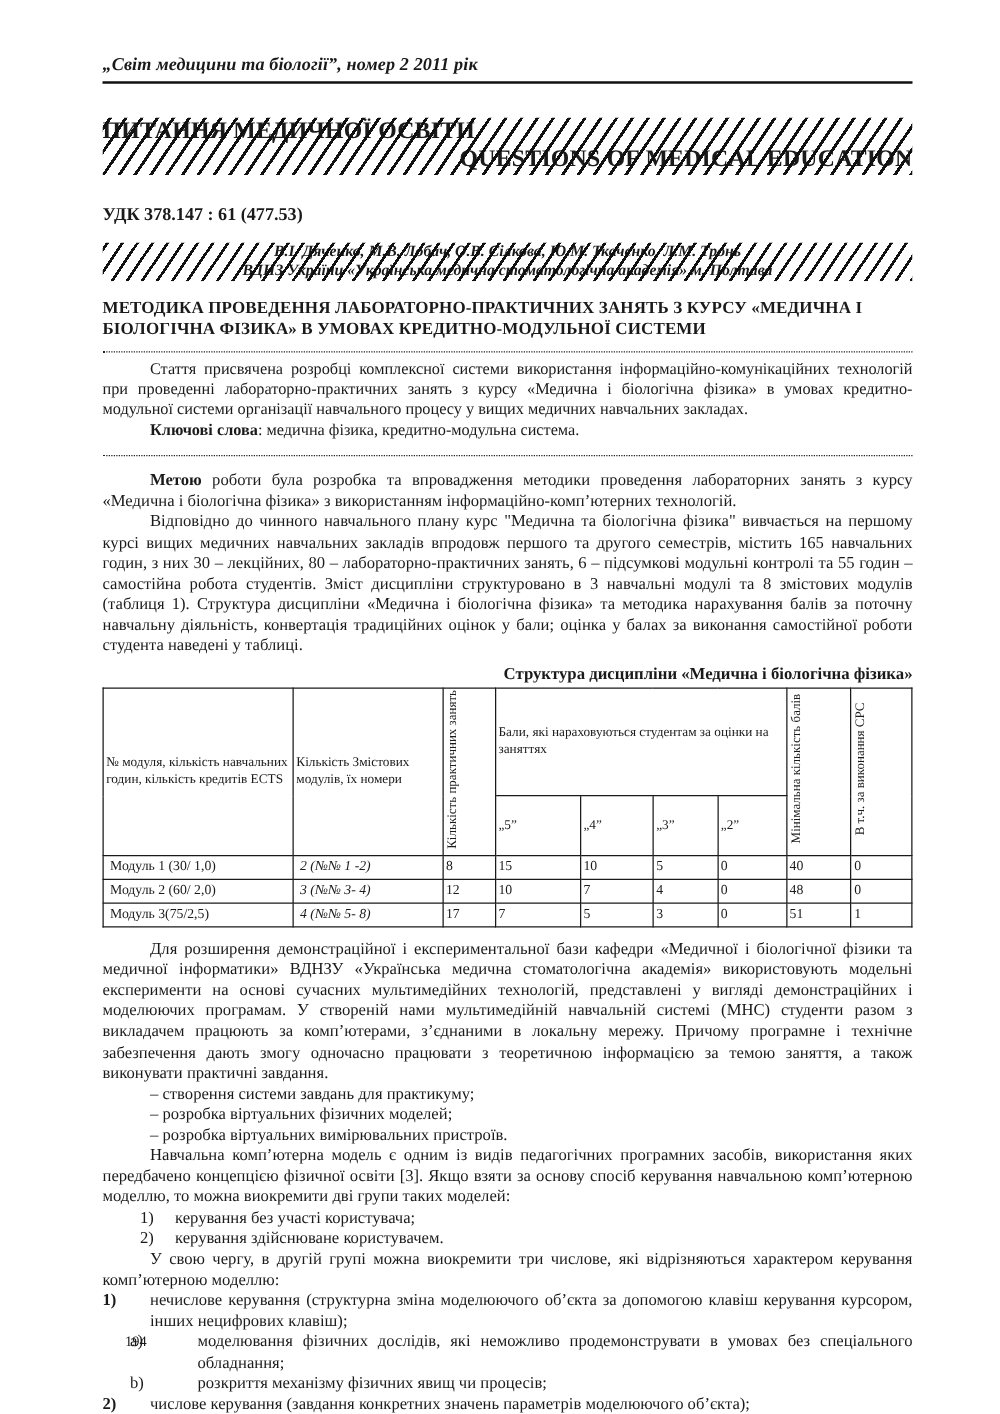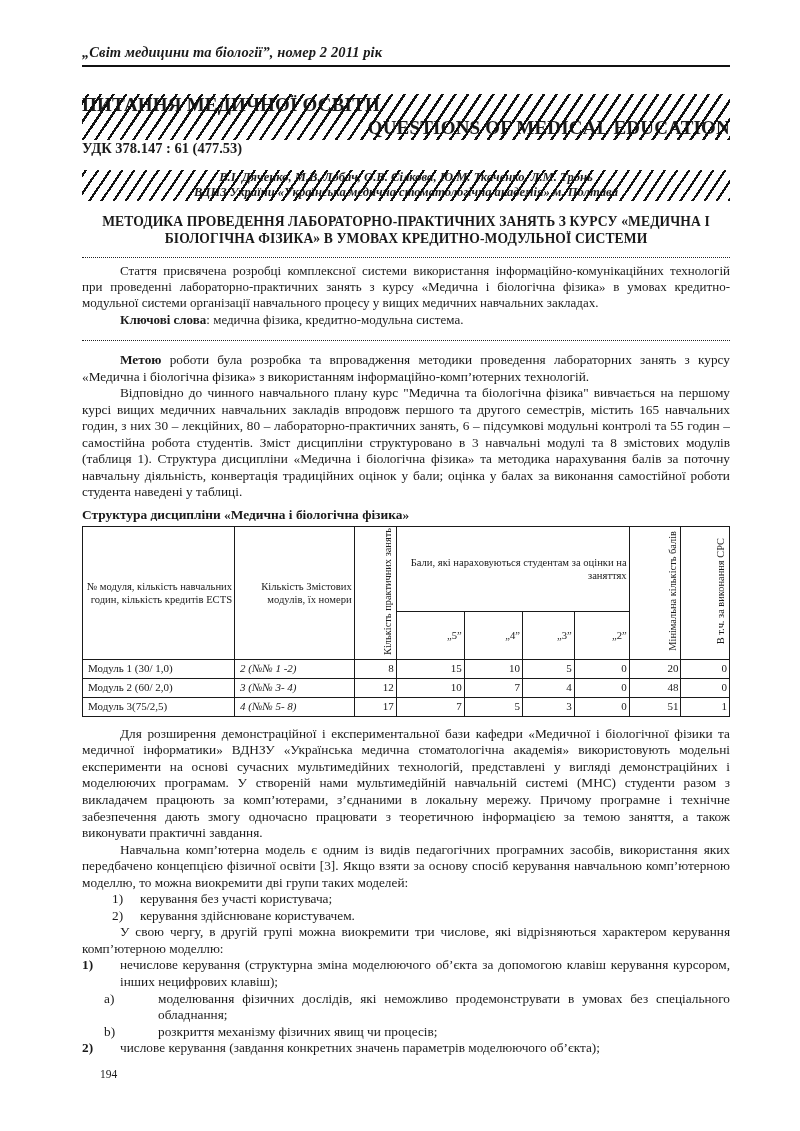--- a/index.html
+++ b/index.html
@@ -63,21 +63,21 @@
     letter-spacing: .2px;
     white-space: nowrap;
   }
   .banner-ua { top: 0px; text-align: left; }
   .banner-en { top: 23px; text-align: right; }
 
   
   .udc {
     font-weight: bold;
     font-size: 14.5px;
-    margin-top: 0;
+    margin-top: 24px;
   }
 
   
   .authors-band {
     position: relative;
     margin-top: 13px;
     height: 31px;
     overflow: hidden;
   }
   .authors-band::after {
@@ -98,21 +98,21 @@
     font-style: italic;
     font-size: 12.6px;
     white-space: nowrap;
   }
   .authors-line.l1 { top: 0px; }
   .authors-line.l2 { top: 15px; }
 
   
   .art-title {
     margin-top: 12px;
-    text-align: center;
+    text-align: left;
     font-weight: bold;
     font-size: 13.6px;
     line-height: 1.27;
     letter-spacing: .1px;
   }
 
   
   .dotrule {
     border-top: 1.3px dotted #222;
     margin: 9px 0 0 0;
@@ -155,35 +155,35 @@
     top: 0;
     font-weight: bold;
   }
   .num-list .li.sub { padding-left: 76px; }
   .num-list .li.sub .mk { left: 42px; font-weight: normal; }
   .num-list .li.plain { padding-left: 58px; }
   .num-list .li.plain .mk { left: 30px; font-weight: normal; }
 
   
   .tbl-title {
-    text-align: left;
+    text-align: right;
     font-weight: bold;
     font-size: 13.4px;
     margin: 6px 0 2px 0;
   }
   table.struct {
     border-collapse: collapse;
     width: 100%;
     font-size: 10.6px;
     table-layout: fixed;
   }
   table.struct td, table.struct th {
     border: 1px solid #1a1a1a;
     padding: 1px 2px;
-    text-align: right;
+    text-align: left;
     vertical-align: middle;
     font-weight: normal;
   }
   table.struct th.topcell { height: 58px; }
   .vtext {
     writing-mode: vertical-rl;
     transform: rotate(180deg);
     white-space: nowrap;
     line-height: 1.12;
     margin: 0 auto;
@@ -266,21 +266,21 @@
         </tr>
 
         <tr>
           <td class="datacell rowlbl">Модуль 1 (30/ 1,0)</td>
           <td class="datacell rowlbl it">2 (№№ 1 -2)</td>
           <td class="datacell">8</td>
           <td class="datacell">15</td>
           <td class="datacell">10</td>
           <td class="datacell">5</td>
           <td class="datacell">0</td>
-          <td class="datacell">20</td>
+          <td class="datacell">40</td>
           <td class="datacell">0</td>
         </tr>
         <tr>
           <td class="datacell rowlbl">Модуль 2 (60/ 2,0)</td>
           <td class="datacell rowlbl it">3 (№№ 3- 4)</td>
           <td class="datacell">12</td>
           <td class="datacell">10</td>
           <td class="datacell">7</td>
           <td class="datacell">4</td>
           <td class="datacell">0</td>
@@ -296,20 +296,25 @@
           <td class="datacell">3</td>
           <td class="datacell">0</td>
           <td class="datacell">51</td>
           <td class="datacell">1</td>
         </tr>
       </tbody>
     </table>
 
     <p style="margin-top:9px">Для розширення демонстраційної і експериментальної бази кафедри «Медичної і біологічної фізики та медичної інформатики» ВДНЗУ «Українська медична стоматологічна академія» використовують модельні експерименти на основі сучасних мультимедійних технологій, представлені у вигляді демонстраційних і моделюючих програмам. У створеній нами мультимедійній навчальній системі (МНС) студенти разом з викладачем працюють за комп’ютерами, з’єднаними в локальну мережу. Причому програмне і технічне забезпечення дають змогу одночасно працювати з теоретичною інформацією за темою заняття, а також виконувати практичні завдання.</p>
 
+    <div class="dash-list">
+      <p class="li">– створення системи завдань для практикуму;</p>
+      <p class="li">– розробка віртуальних фізичних моделей;</p>
+      <p class="li">– розробка віртуальних вимірювальних пристроїв.</p>
+    </div>
 
     <p>Навчальна комп’ютерна модель є одним із видів педагогічних програмних засобів, використання яких передбачено концепцією фізичної освіти [3]. Якщо взяти за основу спосіб керування навчальною комп’ютерною моделлю, то можна виокремити дві групи таких моделей:</p>
     <div class="num-list">
       <p class="li plain"><span class="mk">1)</span><span>керування без участі користувача;</span></p>
       <p class="li plain"><span class="mk">2)</span><span>керування здійснюване користувачем.</span></p>
     </div>
 
     <p>У свою чергу, в другій групі можна виокремити три числове, які відрізняються характером керування комп’ютерною моделлю:</p>
     <div class="num-list">
       <p class="li" style="padding-left:38px"><span class="mk" style="left:0">1)</span><span>нечислове керування (структурна зміна моделюючого об’єкта за допомогою клавіш керування курсором, інших нецифрових клавіш);</span></p>

